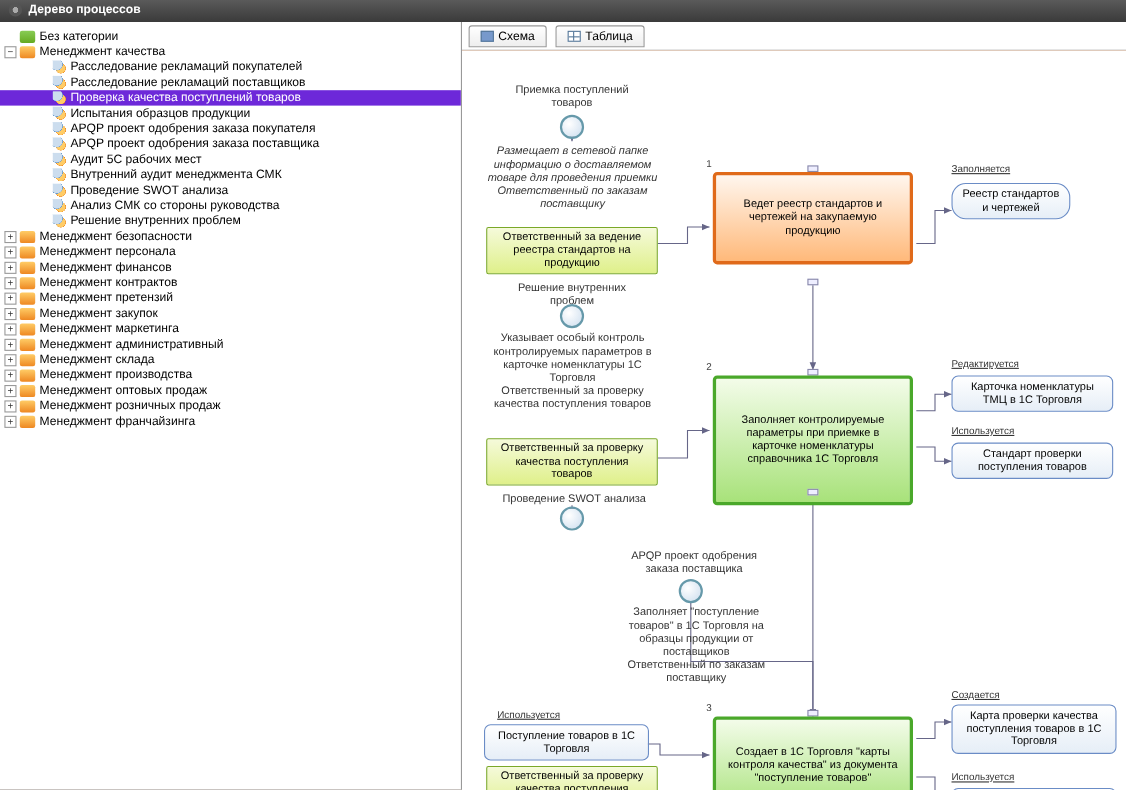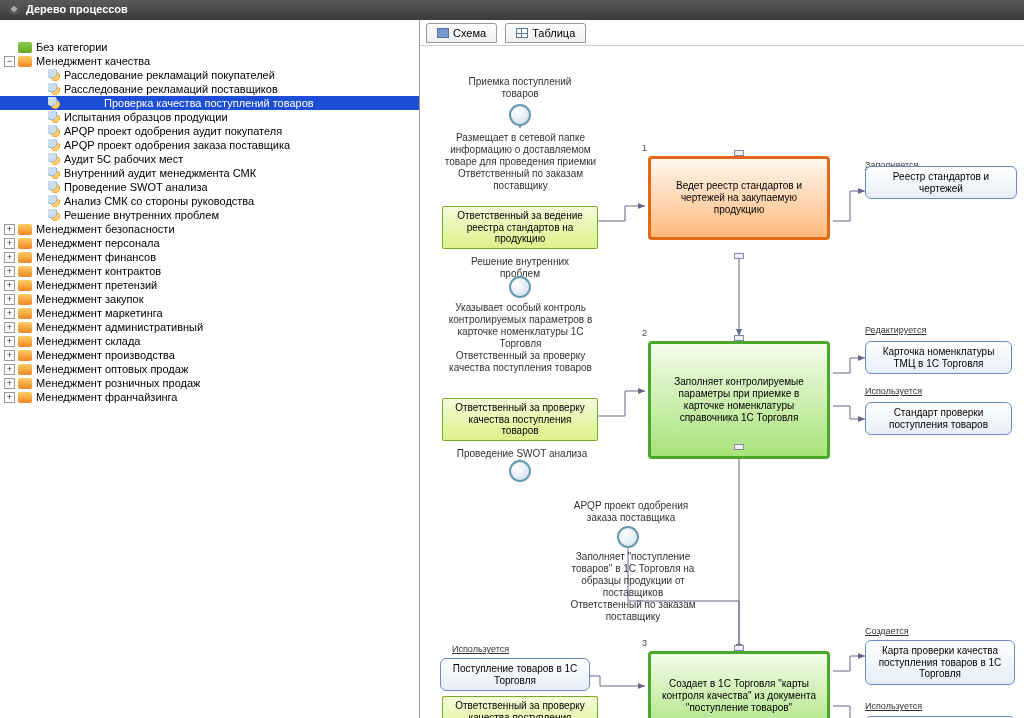--- a/index.html
+++ b/index.html
@@ -29,21 +29,21 @@
   .container {
     display: flex;
     height: calc(100% - 20px);
     background: #777;
   }
   .sidebar {
     width: 420px;
     background: #fff;
     border-right: 1px solid #999;
     overflow-y: auto;
-    padding: 20px 0;
+    padding: 6px 0;
   }
   .tree-node {
     display: flex;
     align-items: center;
     padding: 1px 4px;
     white-space: nowrap;
     cursor: pointer;
   }
   .tree-node .exp {
     width: 11px; height: 11px;
@@ -70,21 +70,21 @@
     position: relative;
   }
   .leaf-icon::before {
     content: "";
     position: absolute; inset: 0;
     background: radial-gradient(circle at 30% 30%, #cde 40%, #69c 45%, transparent 47%),
                 radial-gradient(circle at 60% 60%, #fc6 40%, #e82 45%, transparent 47%);
   }
   .indent0 { padding-left: 4px; }
   .indent2 { padding-left: 48px; }
-  .selected { background: #1d4ed8; color: #fff; gap: 40px; }
+  .selected { background: #6d28d9; color: #fff; }
   .main {
     flex: 1;
     background: #f97316;
     position: relative;
     overflow: hidden;
   }
   .tabs {
     height: 26px;
     background: #fff;
     border-bottom: 1px solid #ccc;
@@ -212,21 +212,21 @@
         <div class="tree-node indent2 selected">
           <span class="leaf-icon"></span>
           <span>Проверка качества поступлений товаров</span>
         </div>
         <div class="tree-node indent2">
           <span class="leaf-icon"></span>
           <span>Испытания образцов продукции</span>
         </div>
         <div class="tree-node indent2">
           <span class="leaf-icon"></span>
-          <span>APQP проект одобрения аудит покупателя</span>
+          <span>APQP проект одобрения заказа покупателя</span>
         </div>
         <div class="tree-node indent2">
           <span class="leaf-icon"></span>
           <span>APQP проект одобрения заказа поставщика</span>
         </div>
         <div class="tree-node indent2">
           <span class="leaf-icon"></span>
           <span>Аудит 5С рабочих мест</span>
         </div>
         <div class="tree-node indent2">
@@ -349,30 +349,30 @@
             <line x1="319" y1="400" x2="319" y2="605"></line>
             <path d="M110 630 L180 630 L180 640 L225 640"></path>
             <path d="M413 625 L430 625 L430 610 L445 610"></path>
             <path d="M413 660 L430 660 L430 682 L445 682"></path>
             <path d="M208 495 L208 555 L319 555 L319 605"></path>
           </g>
         </svg>
 
         <div class="lbl" style="left:35px;top:30px;width:130px;">Приемка поступлений товаров</div>
         <div class="circle" style="left:89px;top:58px;"></div>
-        <div class="lbl" style="left:18px;top:86px;width:165px;white-space:pre-line;">Размещает в сетевой папке информацию о доставляемом товаре для проведения приемки
+        <div class="lbl" style="left:18px;top:86px;width:165px;white-space:pre-line;font-style:italic;">Размещает в сетевой папке информацию о доставляемом товаре для проведения приемки
 Ответственный по заказам поставщику</div>
         <div class="role" style="left:22px;top:160px;width:156px;">Ответственный за ведение реестра стандартов на продукцию</div>
 
         <div class="num" style="left:222px;top:97px;">1</div>
         <div class="port" style="left:314px;top:104px;"></div>
         <div class="proc orange" style="left:228px;top:110px;width:182px;height:84px;">Ведет реестр стандартов и чертежей на закупаемую продукцию</div>
         <div class="port" style="left:314px;top:207px;"></div>
-        <div class="link" style="left:445px;top:114px;text-align:center;">Заполняется</div>
-        <div class="doc" style="left:445px;top:120px;width:152px;">Реестр стандартов и чертежей</div>
+        <div class="link" style="left:445px;top:102px;text-align:center;">Заполняется</div>
+        <div class="doc" style="left:445px;top:120px;width:108px;border-radius:13px;">Реестр стандартов и чертежей</div>
 
         <div class="lbl" style="left:35px;top:210px;width:130px;">Решение внутренних проблем</div>
         <div class="circle" style="left:89px;top:230px;"></div>
         <div class="lbl" style="left:18px;top:256px;width:165px;white-space:pre-line;">Указывает особый контроль контролируемых параметров в карточке номенклатуры 1С Торговля
 Ответственный за проверку качества поступления товаров</div>
         <div class="role" style="left:22px;top:352px;width:156px;">Ответственный за проверку качества поступления товаров</div>
 
         <div class="num" style="left:222px;top:282px;">2</div>
         <div class="port" style="left:314px;top:289px;"></div>
         <div class="proc green" style="left:228px;top:295px;width:182px;height:118px;">Заполняет контролируемые параметры при приемке в карточке номенклатуры справочника 1С Торговля</div>

